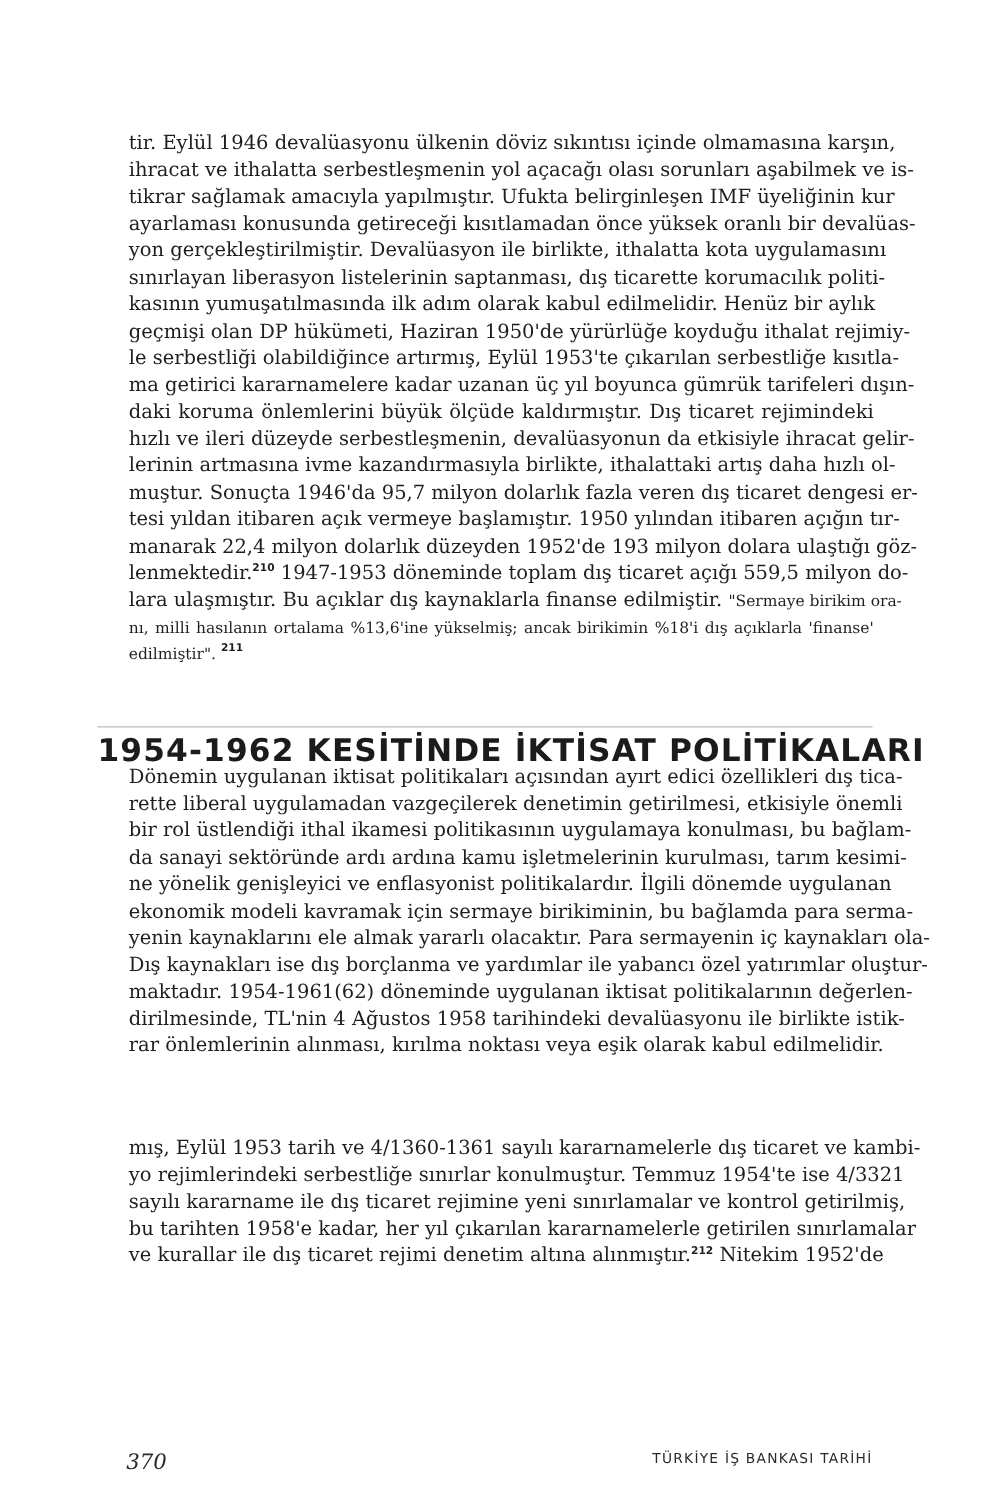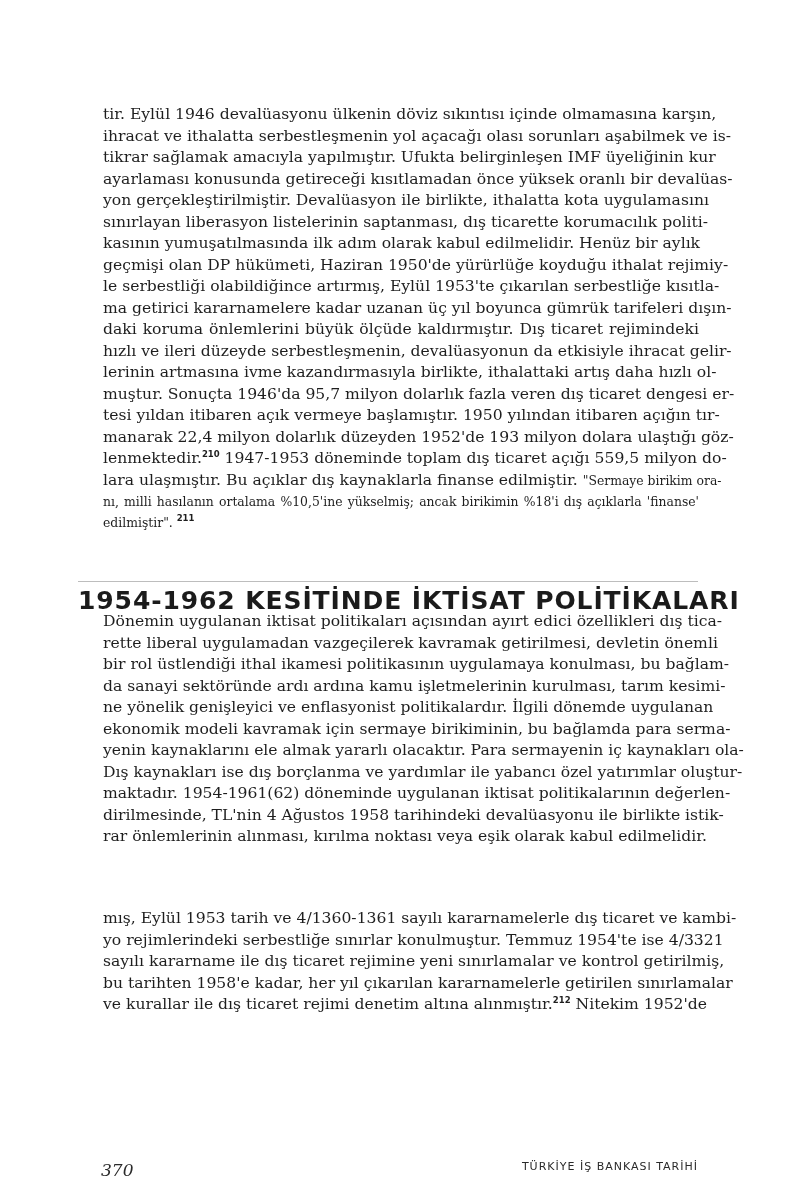--- a/index.html
+++ b/index.html
@@ -51,30 +51,30 @@
     <span class="line">le serbestliği olabildiğince artırmış, Eylül 1953'te çıkarılan serbestliğe kısıtla-</span>
     <span class="line">ma getirici kararnamelere kadar uzanan üç yıl boyunca gümrük tarifeleri dışın-</span>
     <span class="line">daki koruma önlemlerini büyük ölçüde kaldırmıştır. Dış ticaret rejimindeki</span>
     <span class="line">hızlı ve ileri düzeyde serbestleşmenin, devalüasyonun da etkisiyle ihracat gelir-</span>
     <span class="line">lerinin artmasına ivme kazandırmasıyla birlikte, ithalattaki artış daha hızlı ol-</span>
     <span class="line">muştur. Sonuçta 1946'da 95,7 milyon dolarlık fazla veren dış ticaret dengesi er-</span>
     <span class="line">tesi yıldan itibaren açık vermeye başlamıştır. 1950 yılından itibaren açığın tır-</span>
     <span class="line">manarak 22,4 milyon dolarlık düzeyden 1952'de 193 milyon dolara ulaştığı göz-</span>
     <span class="line"><span>lenmektedir.</span><sup class="fn">210</sup><span> 1947-1953 döneminde toplam dış ticaret açığı 559,5 milyon do-</span></span>
     <span class="line"><span>lara ulaşmıştır. Bu açıklar dış kaynaklarla finanse edilmiştir. </span><span style="font-size:12.4px">"Sermaye birikim ora-</span></span>
-    <span class="line small">nı, milli hasılanın ortalama %10,5'ine yükselmiş; ancak birikimin %18'i dış açıklarla 'finanse'</span>
+    <span class="line small">nı, milli hasılanın ortalama %13,6'ine yükselmiş; ancak birikimin %18'i dış açıklarla 'finanse'</span>
     <span class="line small last"><span>edilmiştir". </span><sup class="fn">211</sup></span>
   </div>
 
   <div class="rule"></div>
   <div class="heading">1954-1962 KESİTİNDE İKTİSAT POLİTİKALARI</div>
 
   <div class="body-text p2">
     <span class="line">Dönemin uygulanan iktisat politikaları açısından ayırt edici özellikleri dış tica-</span>
-    <span class="line">rette liberal uygulamadan vazgeçilerek kavramak getirilmesi, devletin önemli</span>
+    <span class="line">rette liberal uygulamadan vazgeçilerek denetimin getirilmesi, etkisiyle önemli</span>
     <span class="line">bir rol üstlendiği ithal ikamesi politikasının uygulamaya konulması, bu bağlam-</span>
     <span class="line">da sanayi sektöründe ardı ardına kamu işletmelerinin kurulması, tarım kesimi-</span>
     <span class="line">ne yönelik genişleyici ve enflasyonist politikalardır. İlgili dönemde uygulanan</span>
     <span class="line">ekonomik modeli  kavramak için sermaye birikiminin, bu bağlamda para serma-</span>
     <span class="line">yenin kaynaklarını ele almak yararlı olacaktır. Para sermayenin iç kaynakları ola-</span>
     <span class="line">Dış kaynakları ise dış borçlanma ve yardımlar ile yabancı özel yatırımlar oluştur-</span>
     <span class="line">maktadır. 1954-1961(62) döneminde uygulanan iktisat politikalarının değerlen-</span>
     <span class="line">dirilmesinde, TL'nin 4 Ağustos 1958 tarihindeki devalüasyonu ile birlikte istik-</span>
     <span class="line last">rar önlemlerinin alınması, kırılma noktası veya eşik olarak kabul edilmelidir.</span>
   </div>

